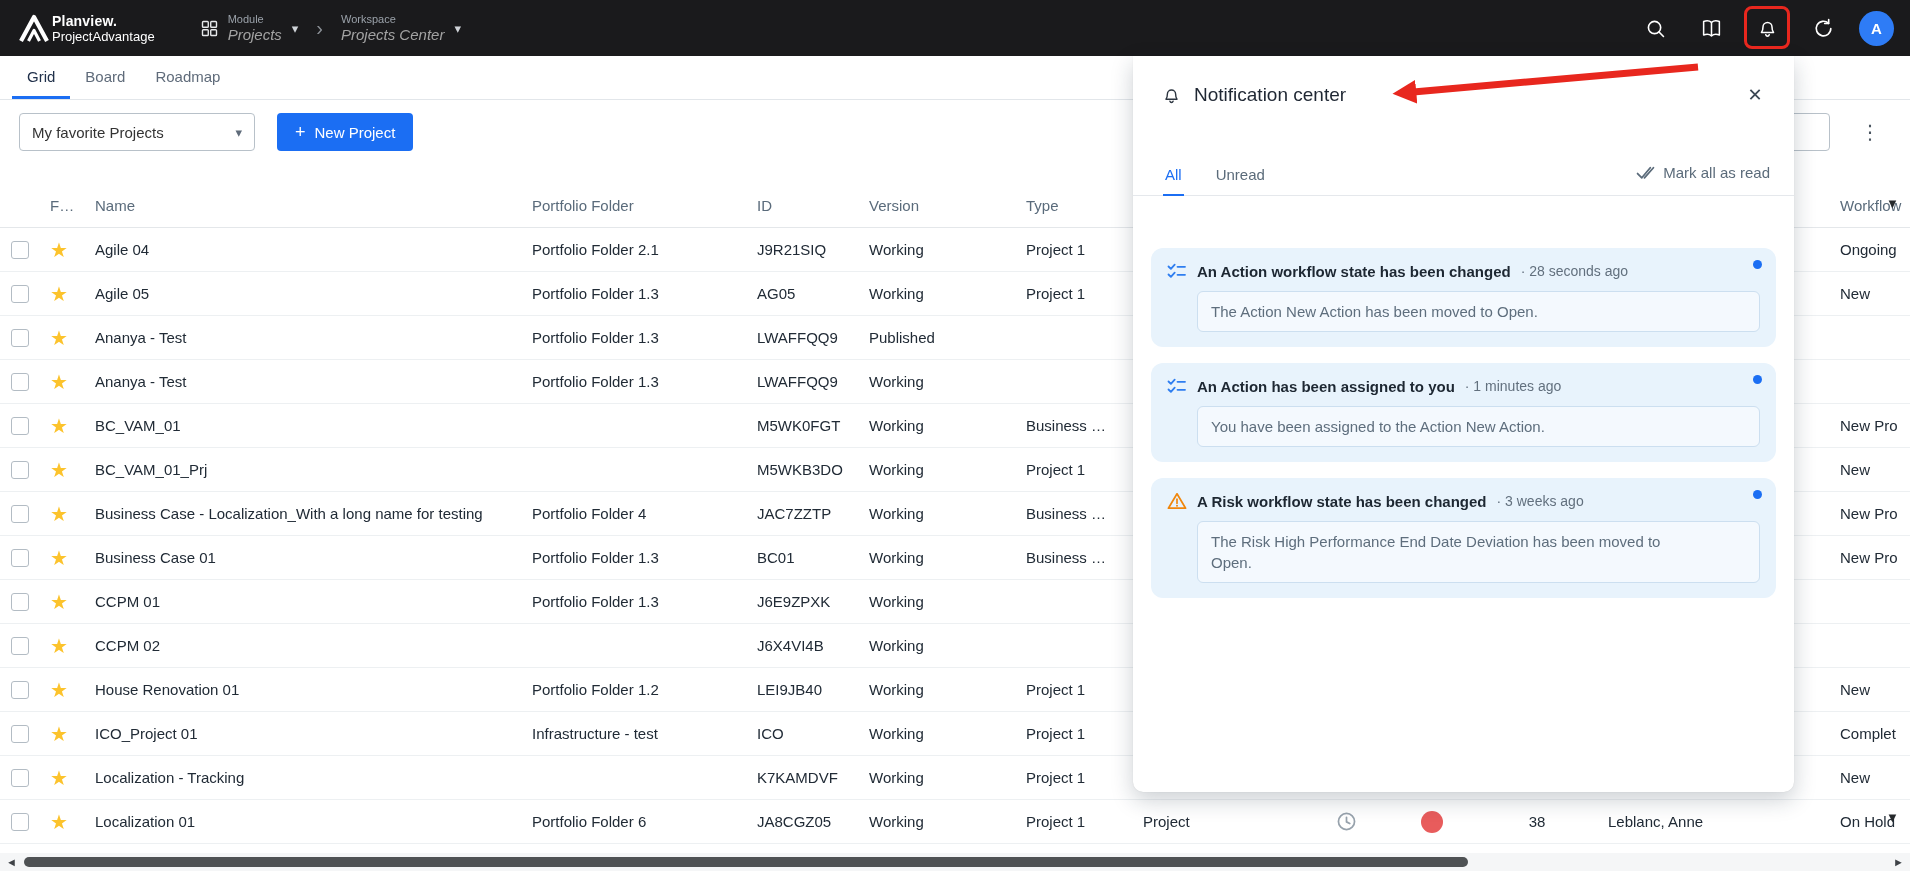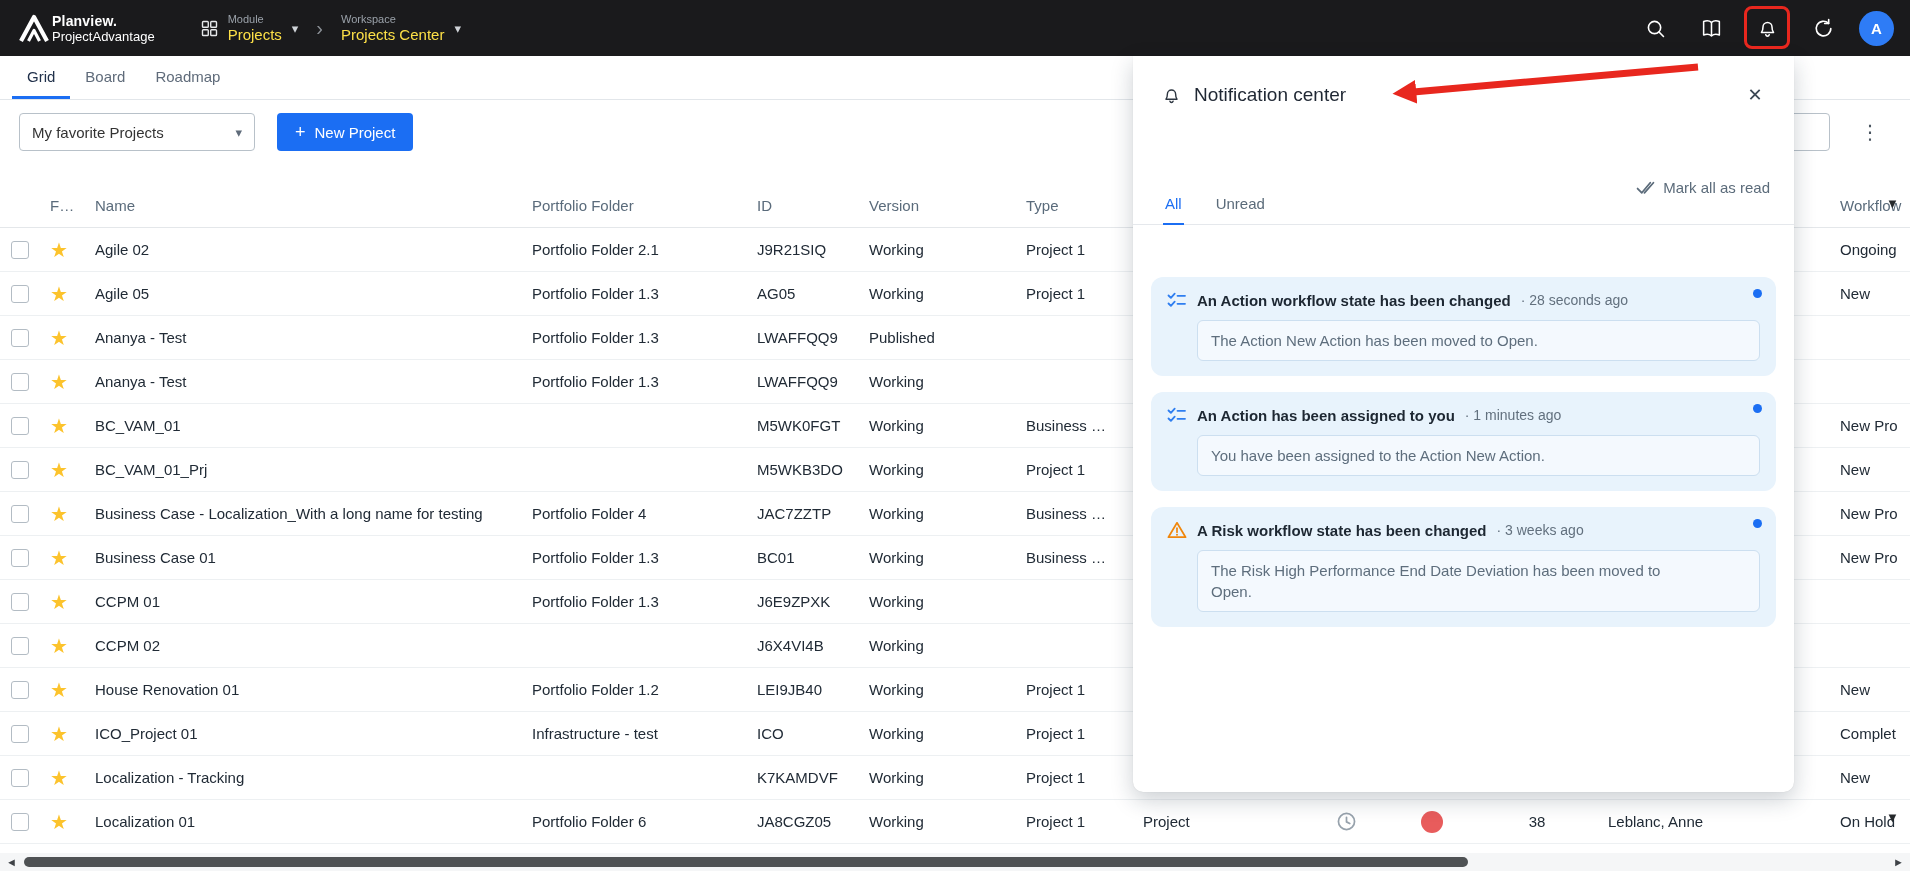--- a/index.html
+++ b/index.html
@@ -12,21 +12,21 @@
 
   
   .topbar{height:56px;background:#1a1a1c;display:flex;align-items:center;padding:0 16px;color:#fff;}
   .brand{display:flex;align-items:center;margin-right:38px;}
   .logo{width:36px;height:36px;}
   .brand-text .b1{font-size:14px;font-weight:700;letter-spacing:.2px;line-height:16px;}
   .brand-text .b2{font-size:13px;line-height:15px;}
   .picker{display:flex;align-items:center;gap:8px;padding:4px 6px;border-radius:4px;}
   .picker .picon{width:21px;height:21px;}
   .pick-label{font-size:11px;color:#9aa1a9;line-height:13px;}
-  .pick-value{font-size:15px;color:#fde047;line-height:18px;white-space:nowrap;}
+  .pick-value{font-size:15px;color:#a3a3a3;line-height:18px;white-space:nowrap;font-style:italic;}
   .chev{font-size:13px;color:#cfd3d8;margin-left:2px;}
   .crumb{font-size:20px;color:#8b9096;margin:0 12px;line-height:1;}
   .top-actions{margin-left:auto;display:flex;align-items:center;gap:16px;}
   .tbtn{width:40px;height:40px;display:flex;align-items:center;justify-content:center;border-radius:4px;}
   .tbtn svg{width:23px;height:23px;}
   .avatar{width:35px;height:35px;border-radius:50%;background:#2e7cf6;display:flex;align-items:center;justify-content:center;font-size:15px;font-weight:700;color:#fff;}
 
   
   .vtabs{height:44px;border-bottom:1px solid #e2e6ea;display:flex;align-items:stretch;padding:0 12px;background:#fff;}
   .vtab{padding:0 15px;font-size:15px;color:#5f6b7a;border-bottom:3px solid transparent;}
@@ -79,21 +79,21 @@
 
   
   .npanel{position:absolute;left:1133px;top:56px;width:661px;height:736px;background:#fff;z-index:40;
     border-radius:0 0 10px 10px;box-shadow:0 8px 22px rgba(21,39,61,.22),0 0 1px rgba(0,0,0,.15);
     display:flex;flex-direction:column;gap:36px;}
   .np-head{display:flex;align-items:center;gap:12px;padding:24px 24px 0 28px;}
   .np-bell{width:21px;height:21px;}
   .np-title{margin:0;font-size:19px;font-weight:500;color:#1f2733;}
   .np-close{margin-left:auto;font-size:18px;color:#3b4754;width:30px;height:30px;}
   .np-tabs{display:flex;margin-top:12px;padding:0 24px 0 30px;border-bottom:1px solid #e5e8ec;}
-  .np-tabs-left{display:flex;gap:30px;margin-top:29px;}
+  .np-tabs-left{display:flex;gap:30px;}
   .np-tab{padding:8px 2px 11px;font-size:15px;color:#5b6b7a;border-bottom:2px solid transparent;margin-bottom:-1px;}
   .np-tab.active{color:#1b6ef3;border-bottom-color:#1b6ef3;}
   .np-markall{margin-left:auto;display:flex;align-items:center;gap:8px;font-size:15px;color:#5b6b7a;padding-bottom:8px;}
   .np-markall svg{width:19px;height:19px;}
   .np-list{padding:16px 18px;display:flex;flex-direction:column;gap:16px;}
   .ncard{background:#e8f3fc;border-radius:12px;padding:13px 16px 15px;position:relative;}
   .ncard-head{display:flex;align-items:center;gap:10px;padding-right:22px;}
   .nicon{width:20px;height:20px;flex-shrink:0;}
   .ntitle{font-size:15px;font-weight:700;color:#1d2732;white-space:nowrap;}
   .ntime{font-size:14px;color:#62707e;white-space:nowrap;}
@@ -216,21 +216,21 @@
     <div class="td c-wf th">Workflow</div>
   </div>
 
   <div class="tbody">
 
       <div class="tr">
         <div class="td c-cb">
           <span class="checkbox"></span>
         </div>
         <div class="td c-fav"><span class="star">★</span></div>
-        <div class="td c-name">Agile 02</div>
+        <div class="td c-name">Agile 04</div>
         <div class="td c-folder">Portfolio Folder 2.1</div>
         <div class="td c-id">J9R21SIQ</div>
         <div class="td c-ver">Working</div>
         <div class="td c-type">Project 1</div>
         <div class="td c-sub"></div>
         <div class="td c-clock">
           
         </div>
         <div class="td c-health"></div>
         <div class="td c-count"></div>

